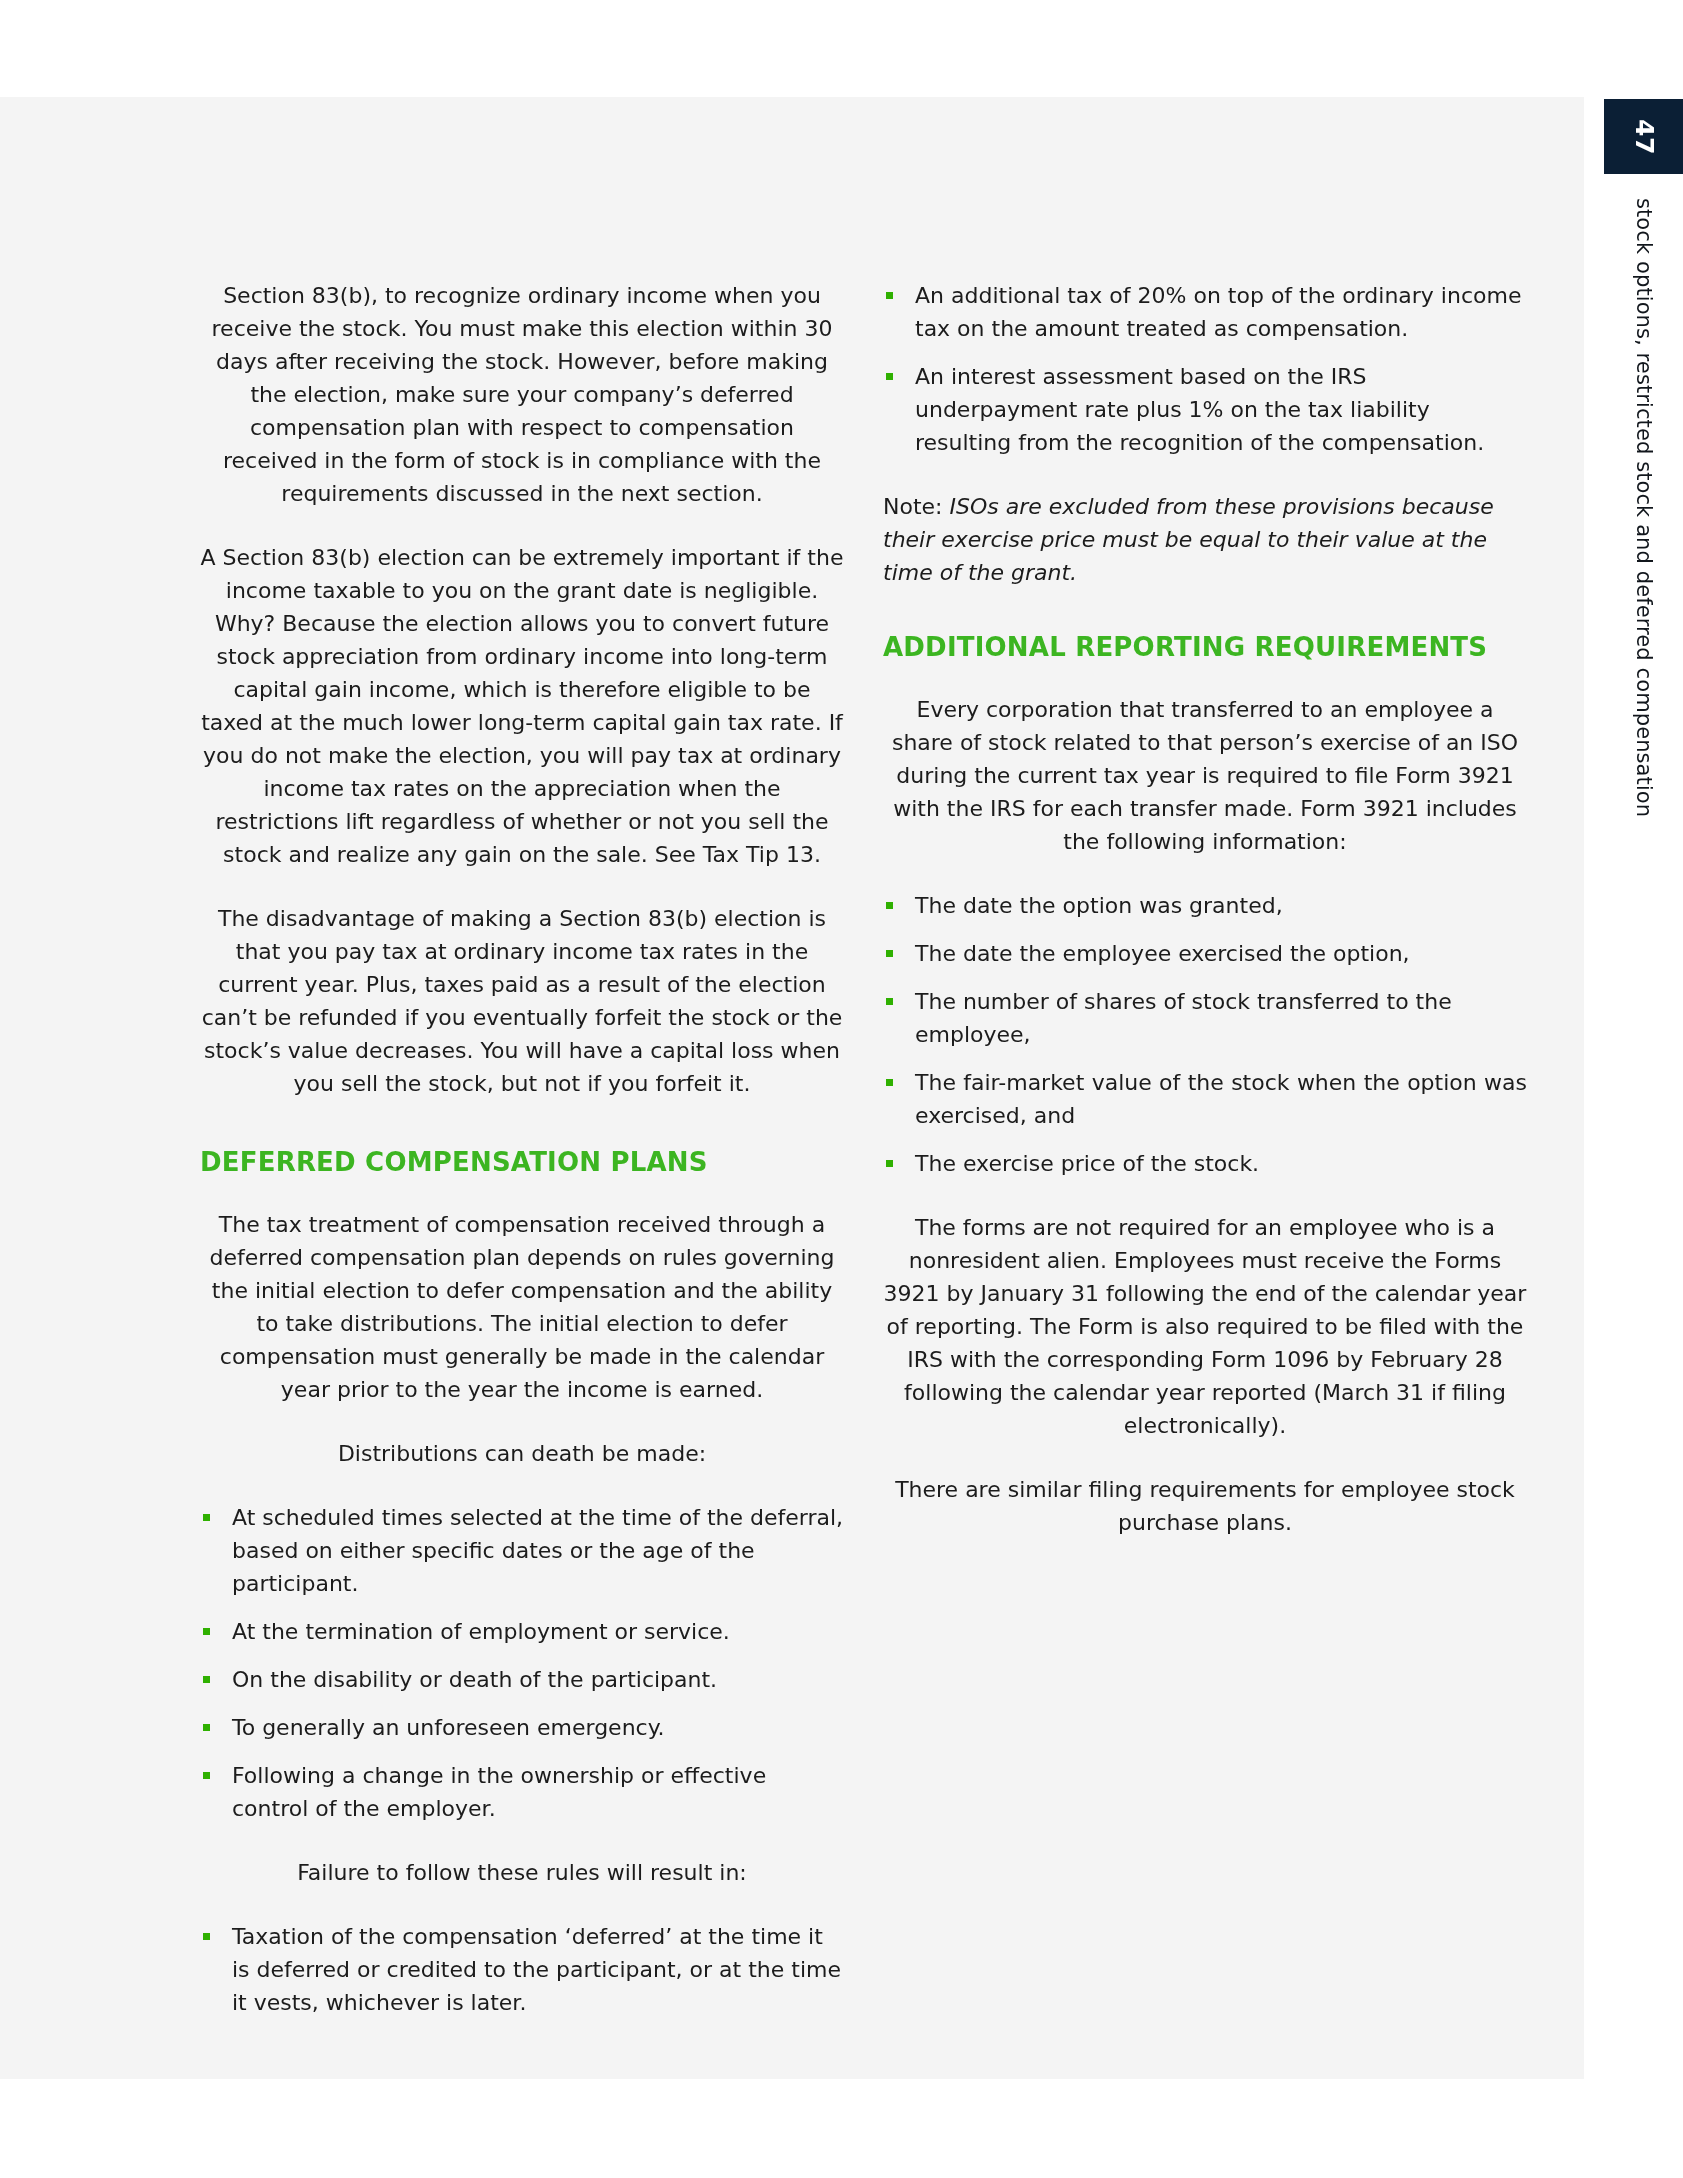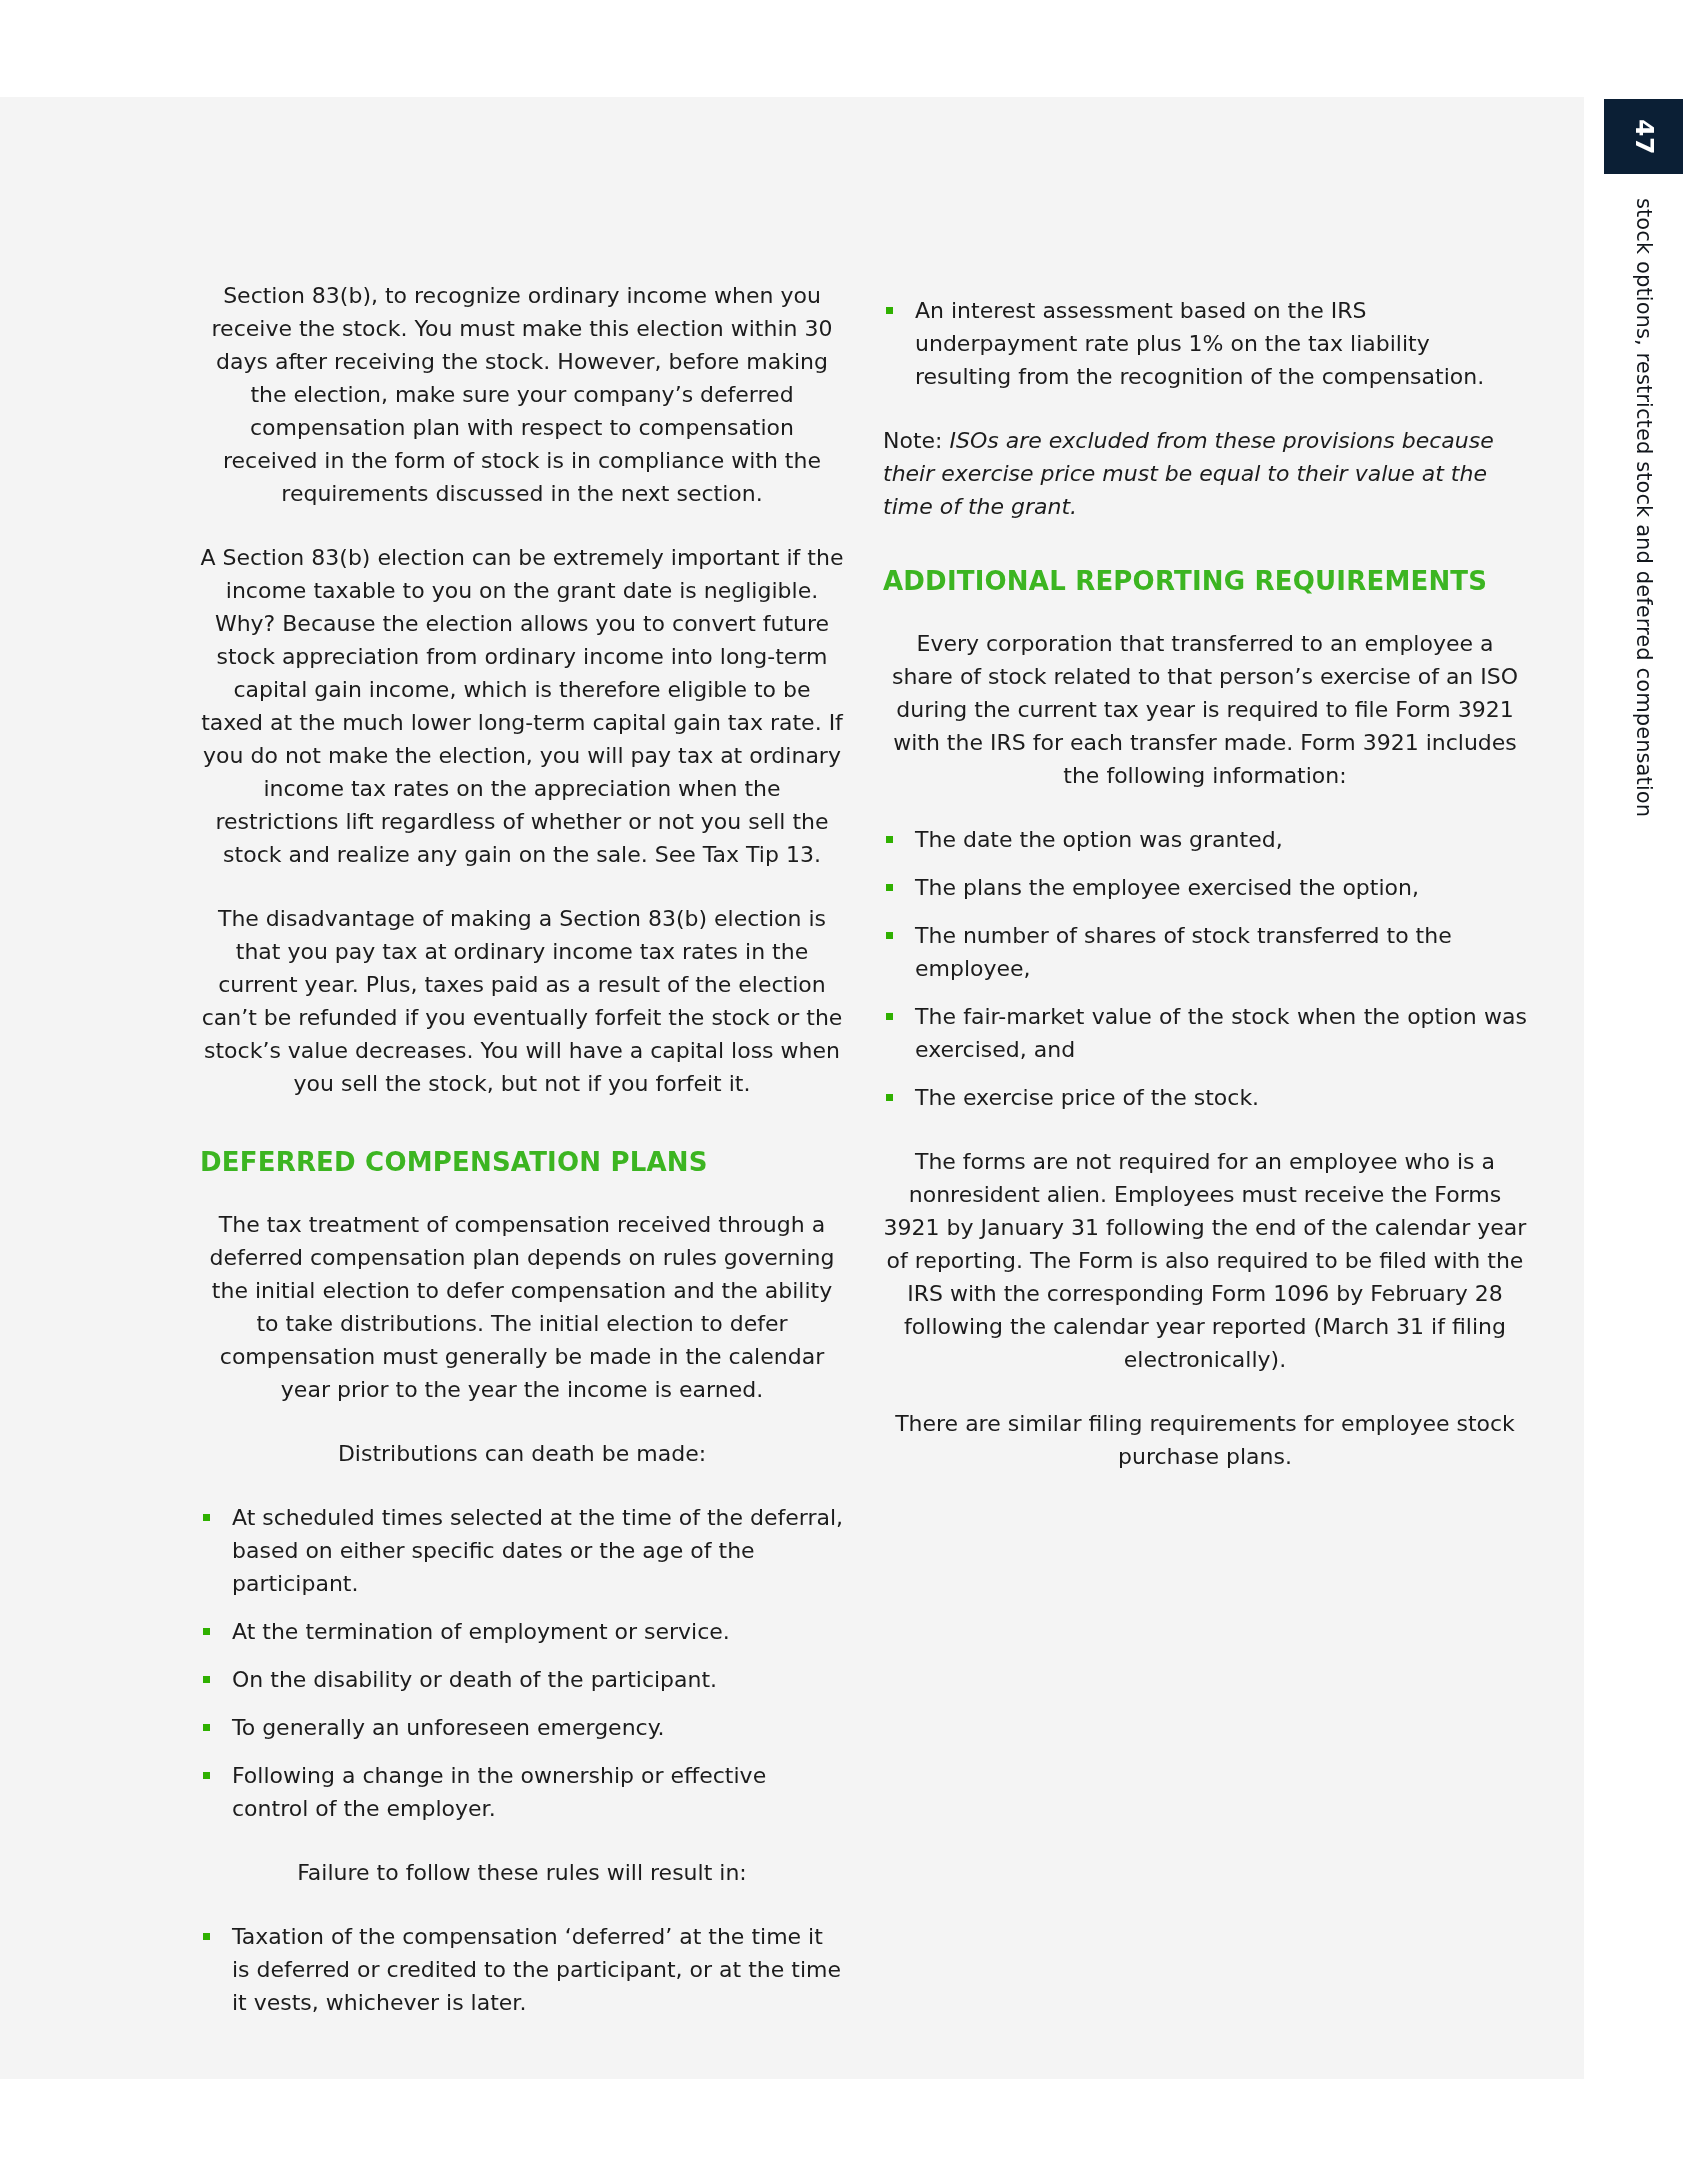--- a/index.html
+++ b/index.html
@@ -193,41 +193,42 @@
     </li>
   </ul>
 
 </div>
 
 <div class="column" id="col-right">
 
   <ul class="bullets">
     <li>
       <span class="bullet-mark"></span>
+      <span>An additional tax of 20% on top of the ordinary income tax on the amount treated as compensation.</span>
     </li>
     <li>
       <span class="bullet-mark"></span>
       <span>An interest assessment based on the IRS underpayment rate plus 1% on the tax liability resulting from the recognition of the compensation.</span>
     </li>
   </ul>
 
   <p class="note-para"><span class="note-label">Note:</span><span> ISOs are excluded from these provisions because their exercise price must be equal to their value at the time of the grant.</span></p>
 
   <h2 class="section-head">ADDITIONAL REPORTING REQUIREMENTS</h2>
 
   <p class="para">Every corporation that transferred to an employee a share of stock related to that person’s exercise of an ISO during the current tax year is required to file Form 3921 with the IRS for each transfer made. Form 3921 includes the following information:</p>
 
   <ul class="bullets">
     <li>
       <span class="bullet-mark"></span>
       <span>The date the option was granted,</span>
     </li>
     <li>
       <span class="bullet-mark"></span>
-      <span>The plans the employee exercised the option,</span>
+      <span>The date the employee exercised the option,</span>
     </li>
     <li>
       <span class="bullet-mark"></span>
       <span>The number of shares of stock transferred to the employee,</span>
     </li>
     <li class="justify">
       <span class="bullet-mark"></span>
       <span>The fair-market value of the stock when the option was exercised, and</span>
     </li>
     <li>

